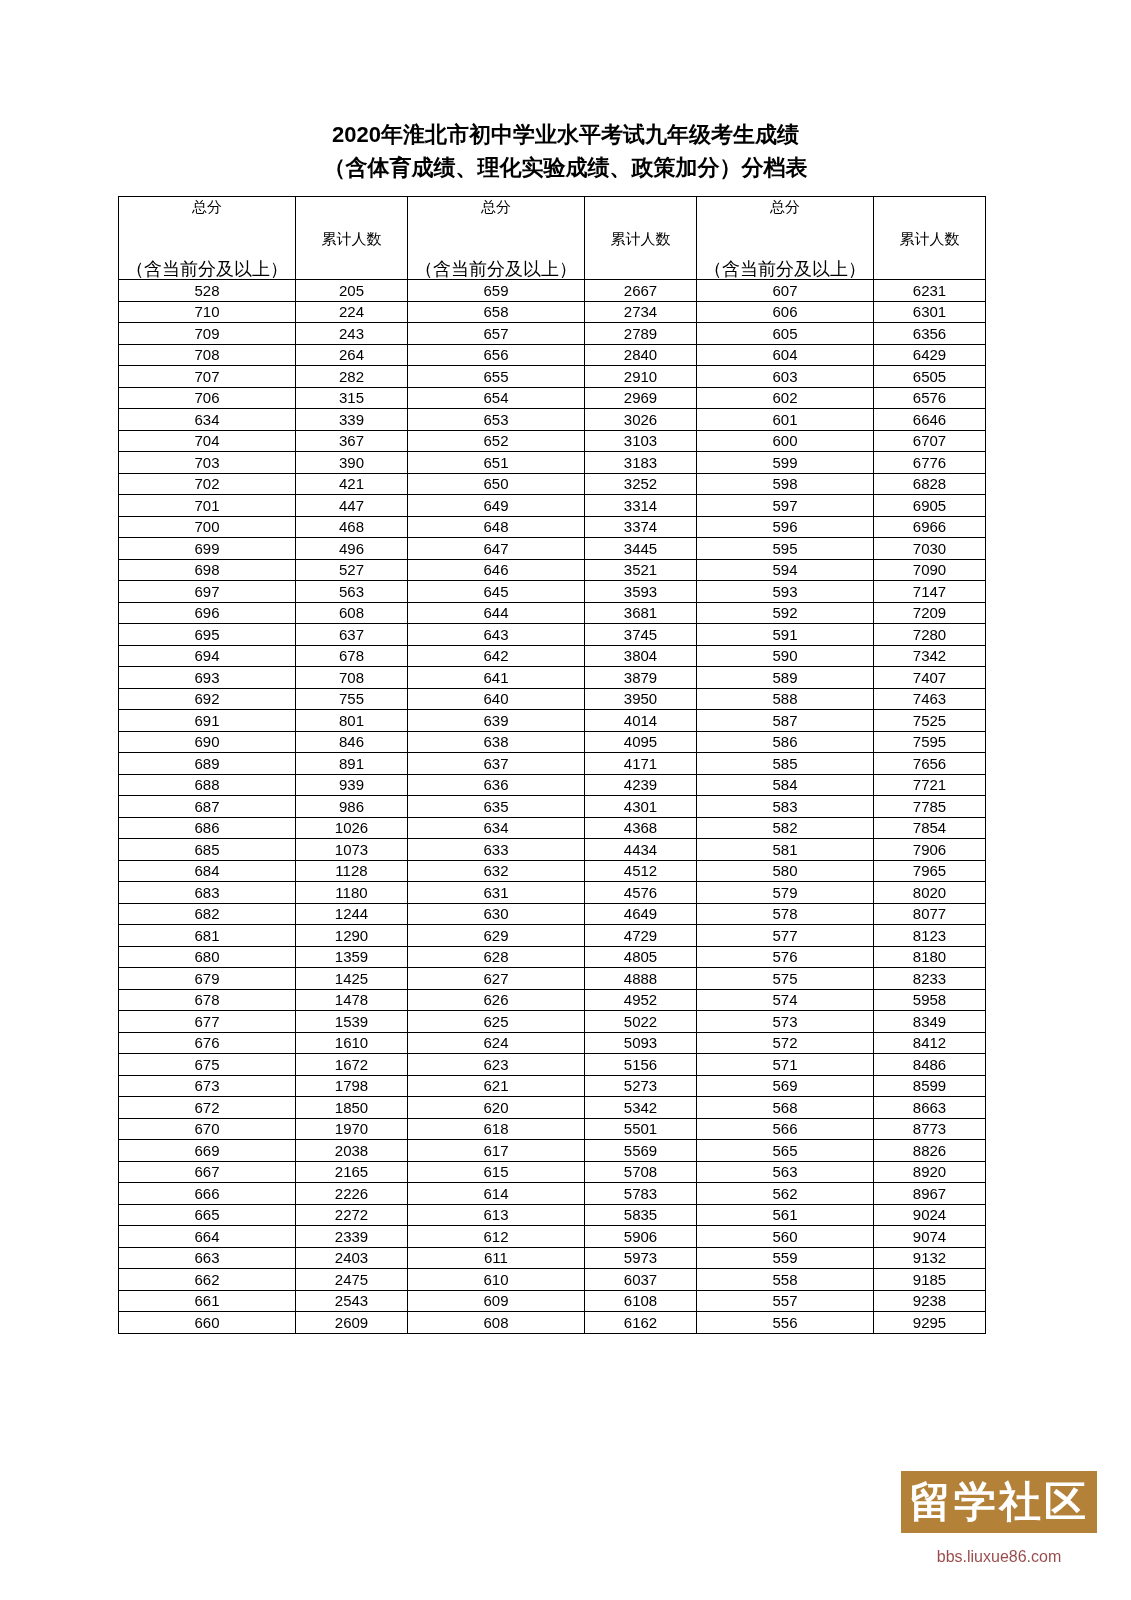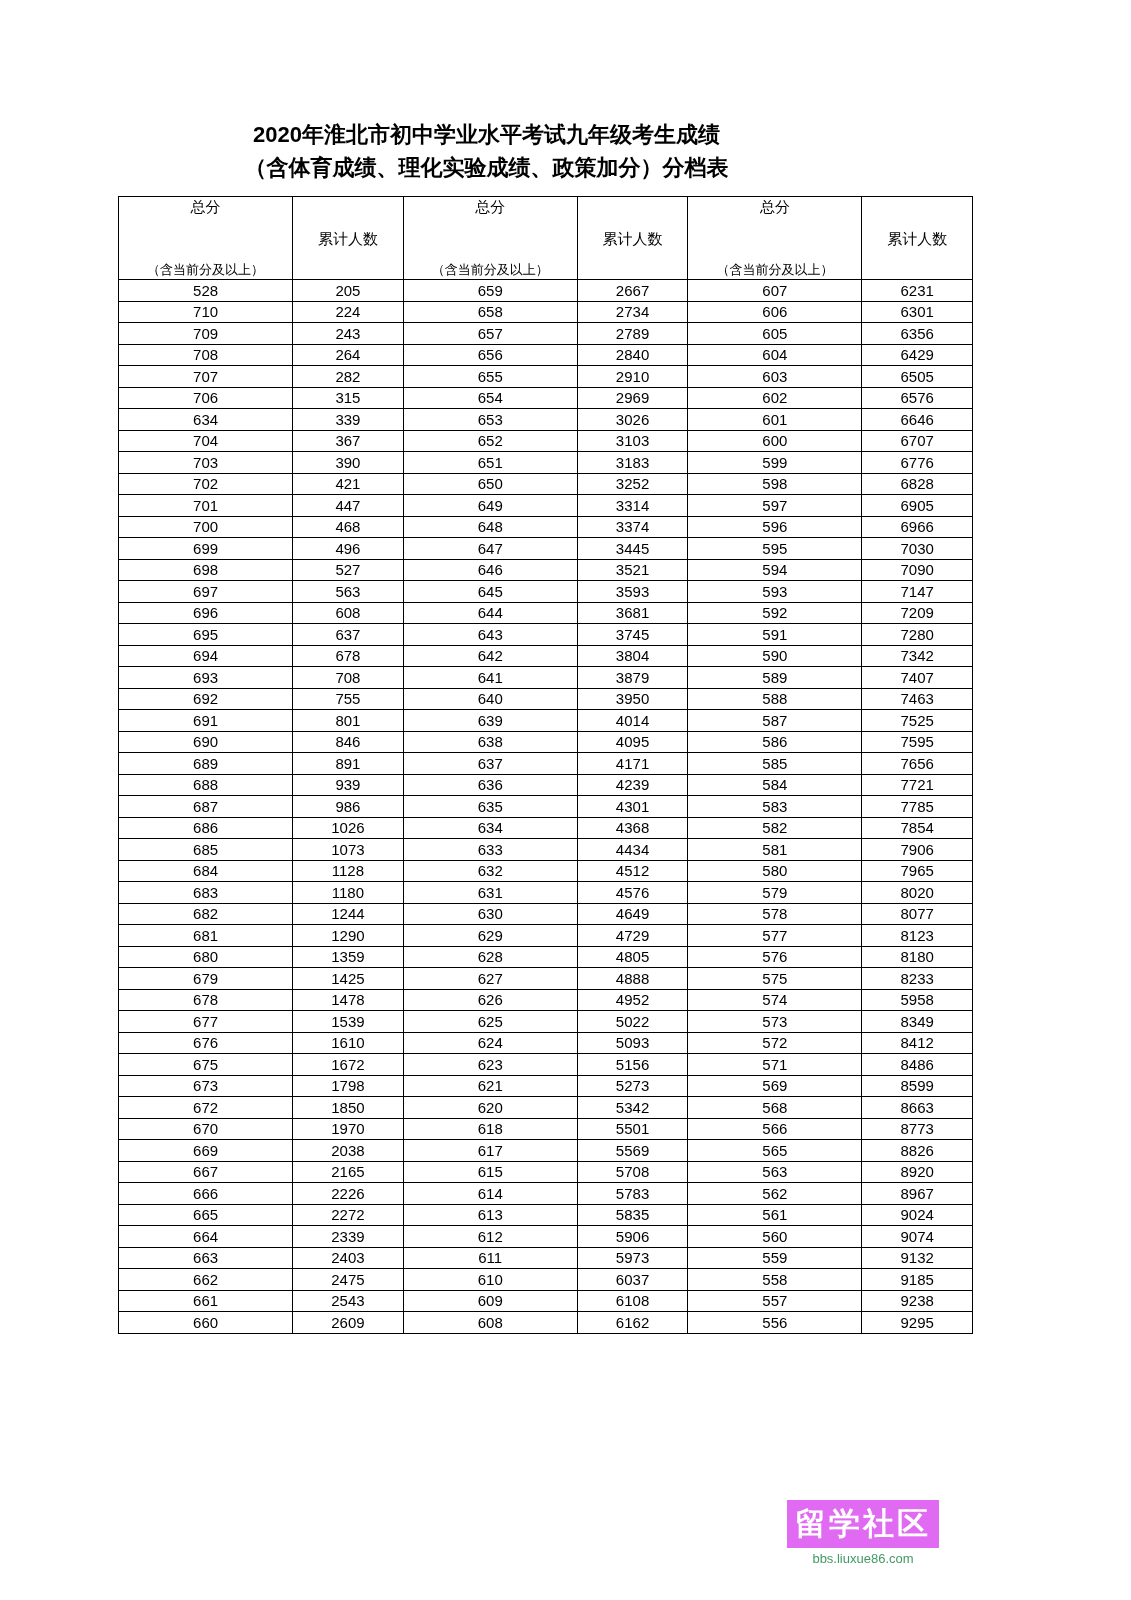--- a/index.html
+++ b/index.html
@@ -4,21 +4,21 @@
 <style>
   * { box-sizing: border-box; }
   html, body { margin: 0; padding: 0; }
   body {
     background: #ffffff;
     font-family: "Liberation Sans", sans-serif;
     color: #000;
   }
   .page {
     position: relative;
-    width: 973px;
+    width: 1131px;
     height: 1600px;
     background: #ffffff;
     overflow: hidden;
   }
   .title-block {
     padding-top: 118px;
     text-align: center;
     font-weight: bold;
     font-size: 22px;
     line-height: 33px;
@@ -38,49 +38,49 @@
     padding: 0;
     color: #000;
   }
   table.score-table th {
     height: 46px;
     font-weight: normal;
     font-size: 15px;
     line-height: 19px;
   }
   table.score-table th .sub {
-    font-size: 13px;
+    font-size: 18px;
     margin-top: 44px;
   }
   table.score-table td {
     height: 21.5px;
     font-size: 15px;
   }
   .score-col { width: 177px; }
   .count-col { width: 112px; }
   .watermark {
     position: absolute;
     right: 34px;
     bottom: 34px;
     text-align: center;
     opacity: 0.8;
   }
   .watermark-name {
     display: inline-block;
-    font-size: 31px;
+    font-size: 42px;
     font-weight: bold;
     letter-spacing: 3px;
     color: #ffffff;
-    background: #d946ef;
+    background: #a16207;
     padding: 3px 8px;
   }
   .watermark-url {
-    margin-top: 3px;
-    font-size: 13px;
-    color: #15803d;
+    margin-top: 15px;
+    font-size: 16px;
+    color: #7f1d1d;
   }
 </style>
 </head>
 <body>
 
 <div class="page">
 
   <div class="title-block">
     <div>2020年淮北市初中学业水平考试九年级考生成绩</div>
     <div>（含体育成绩、理化实验成绩、政策加分）分档表</div>

